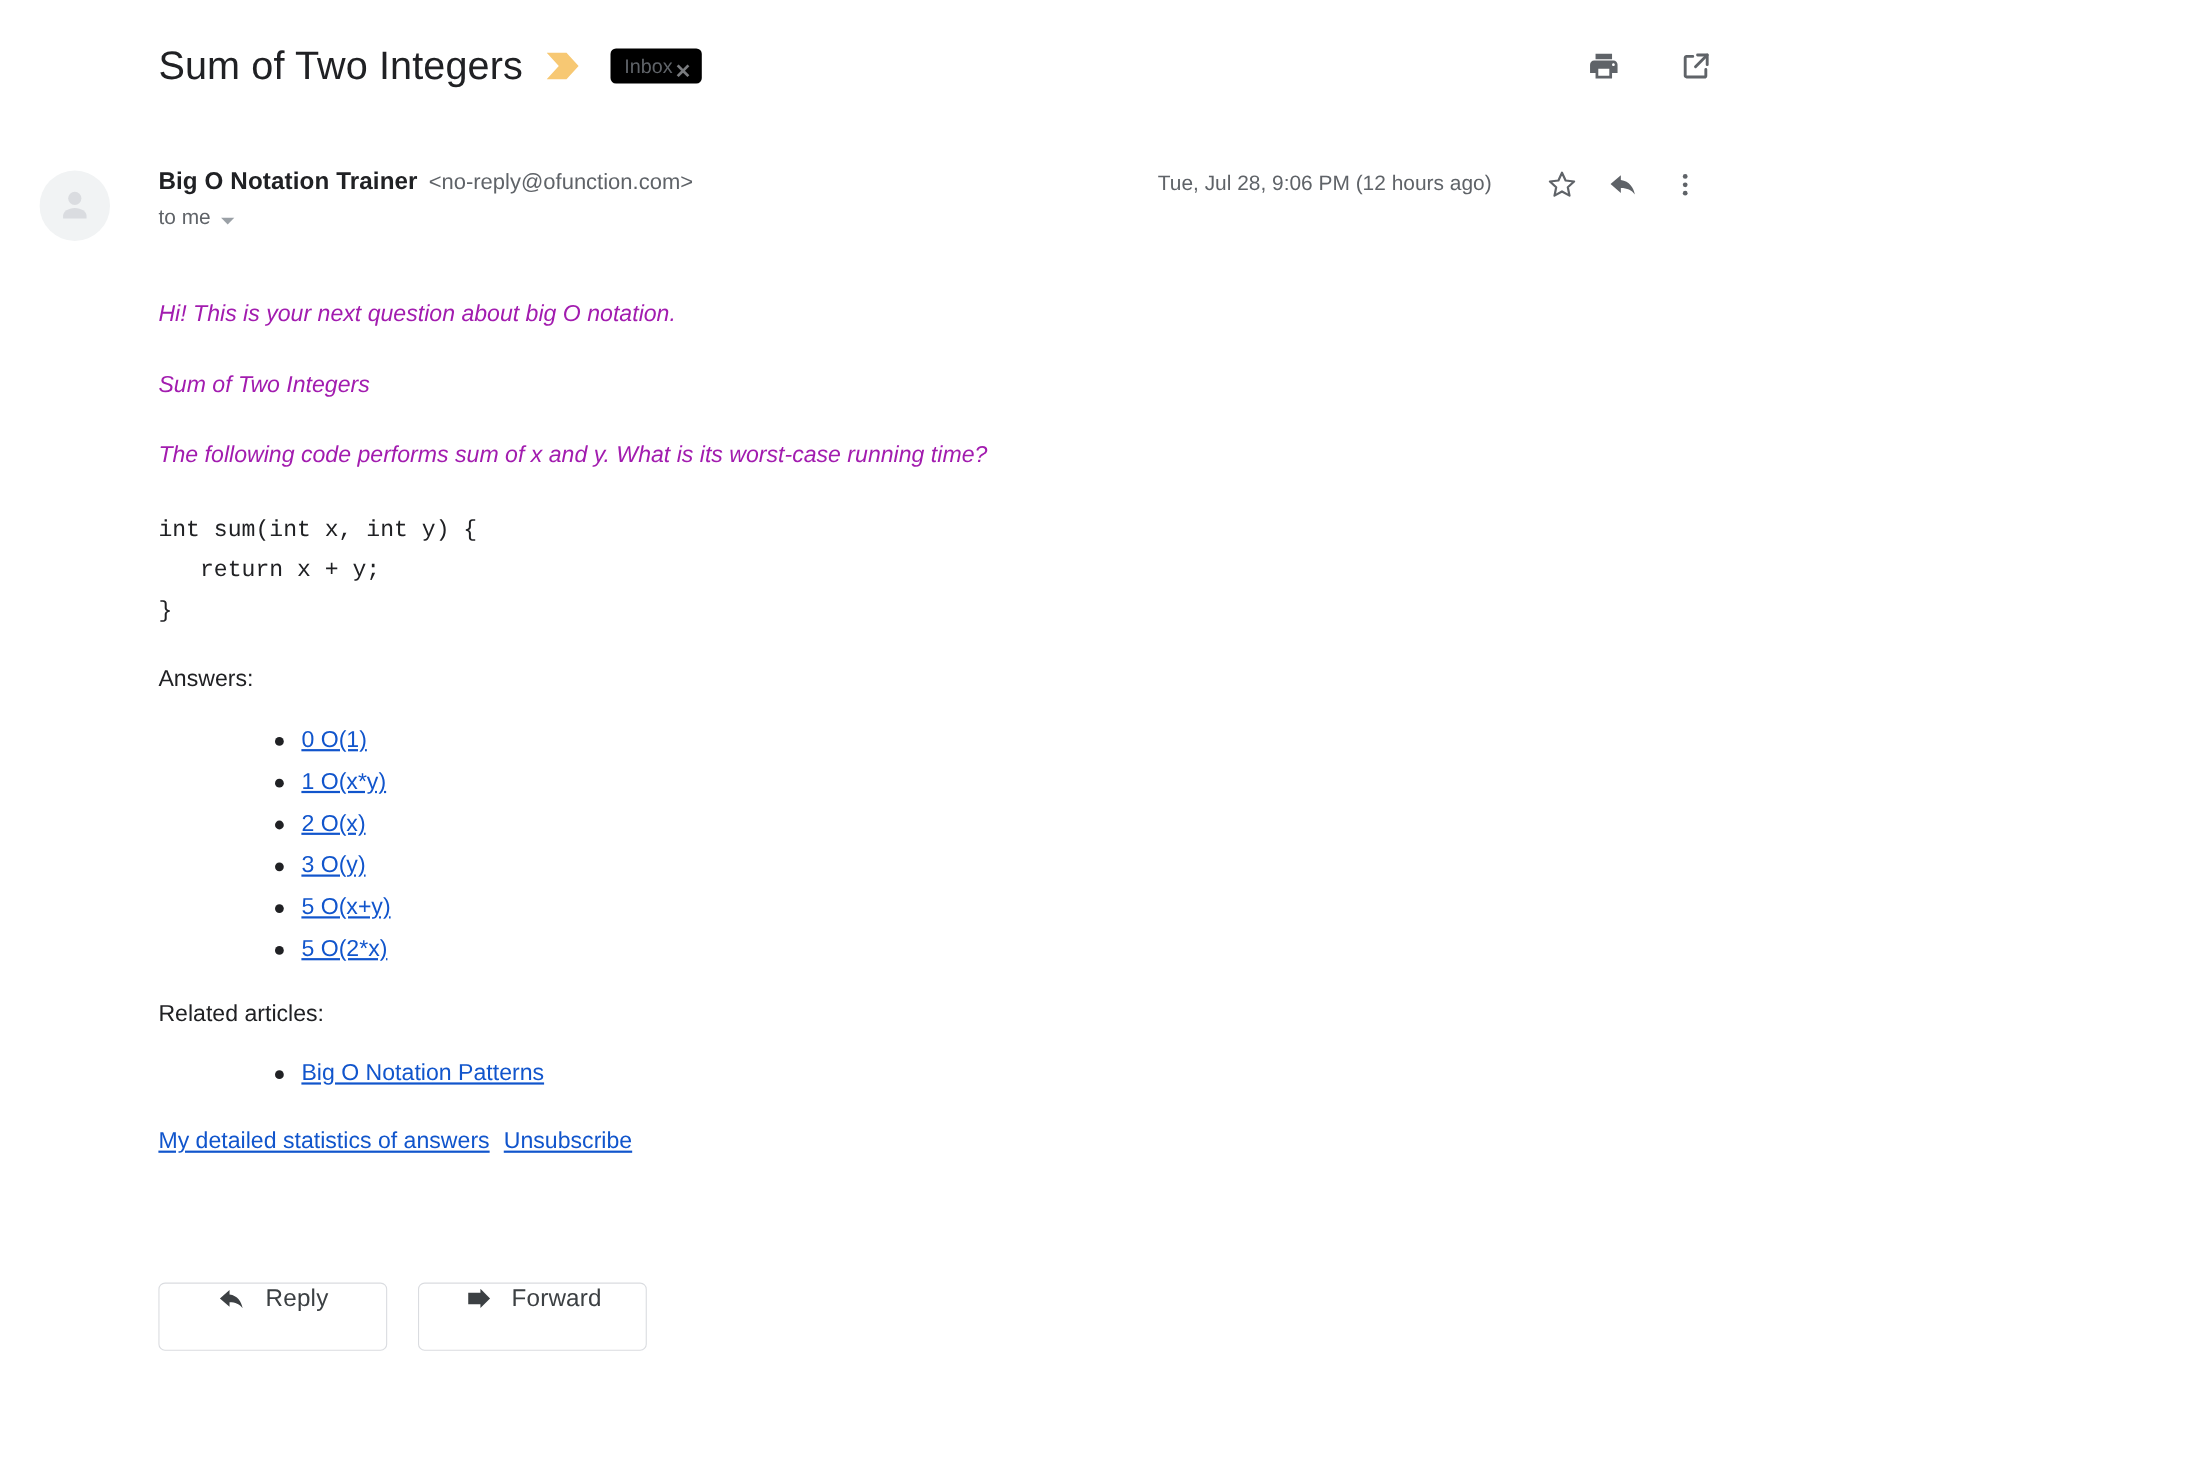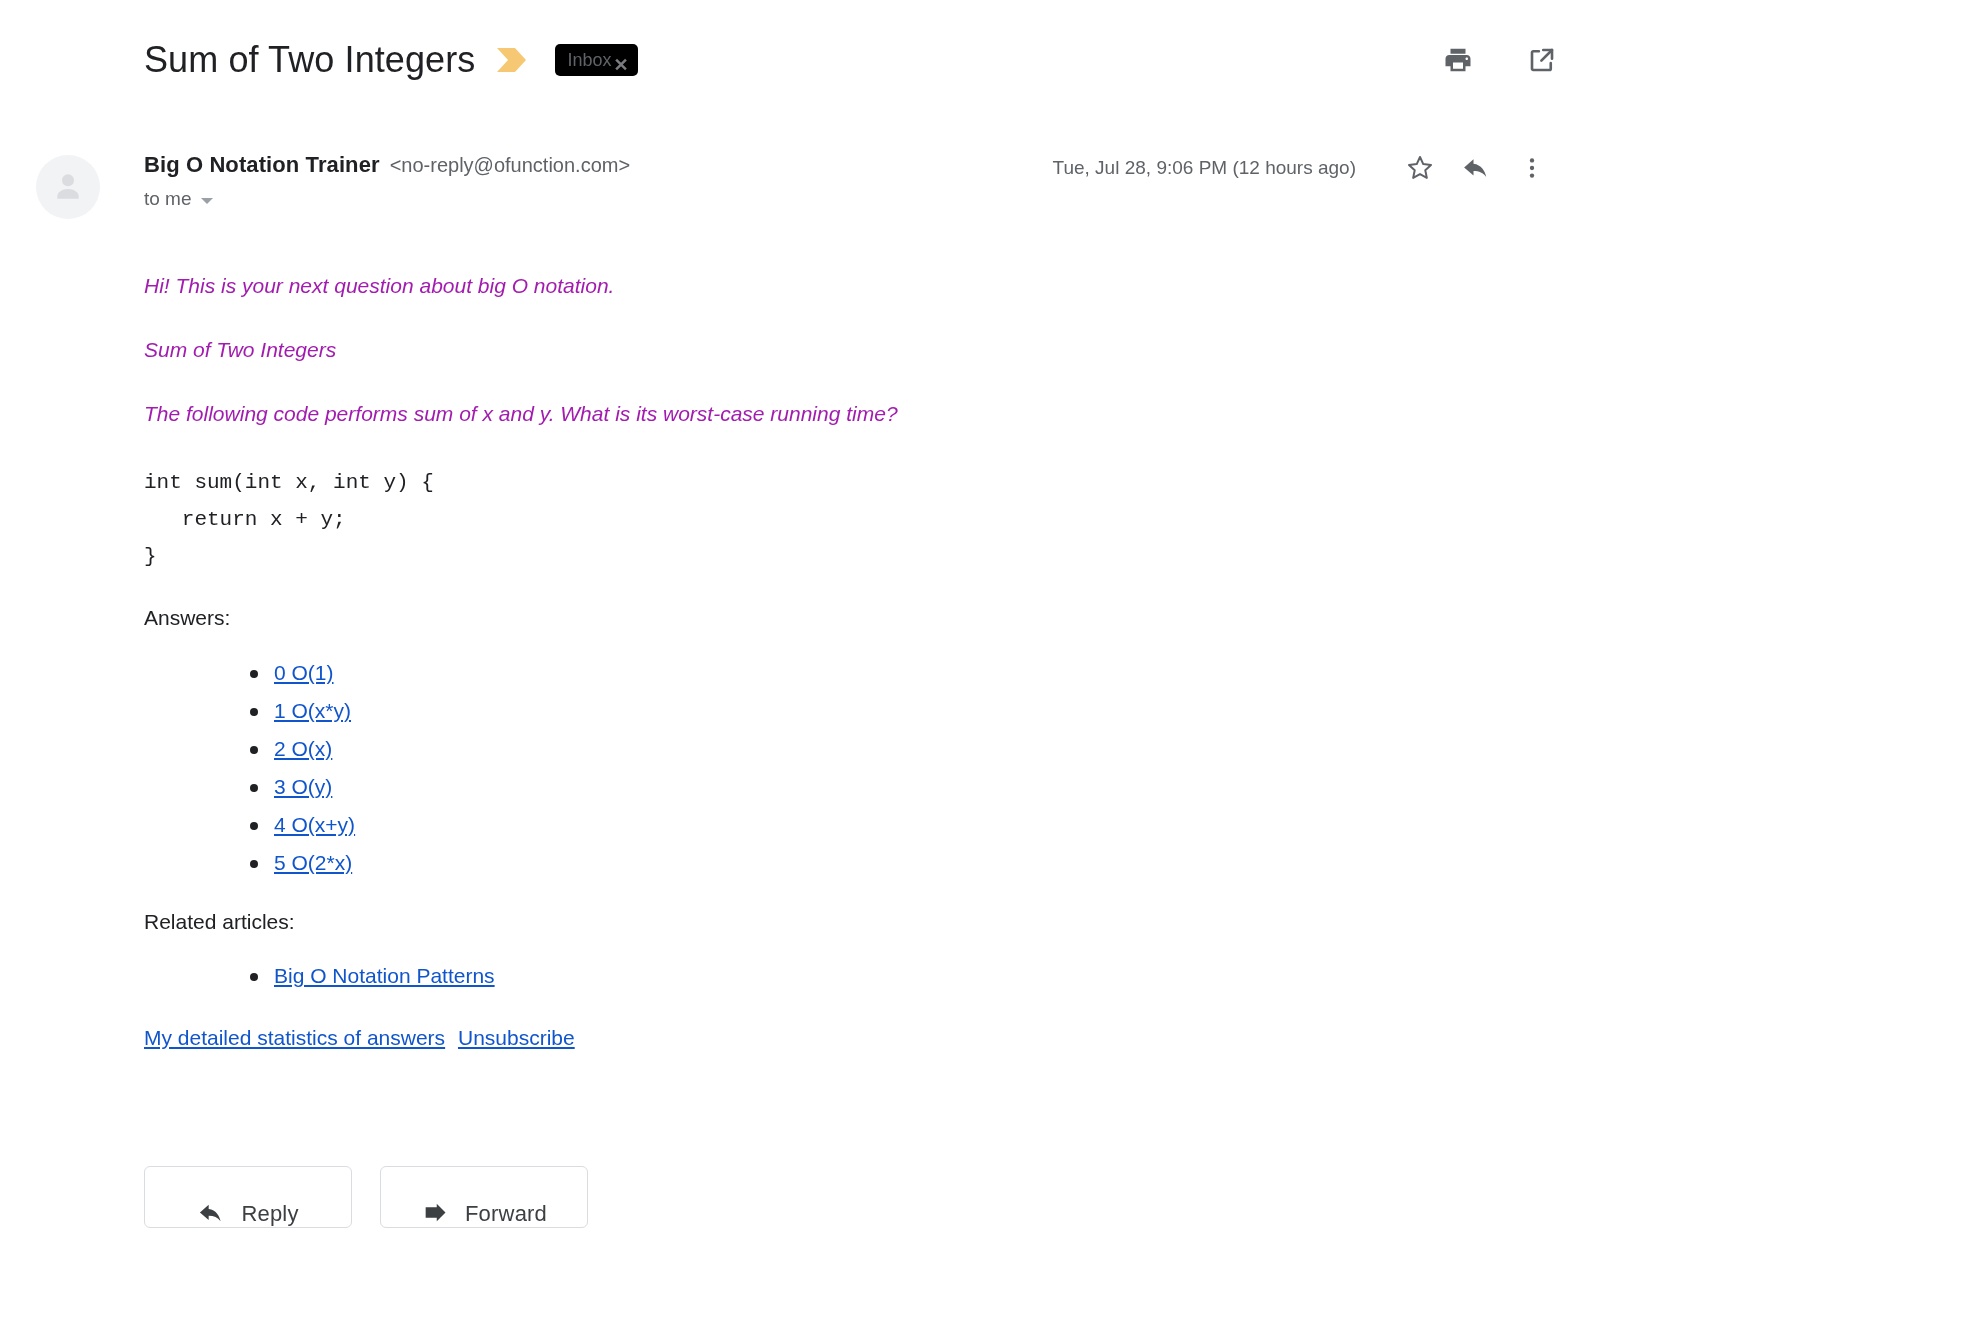--- a/index.html
+++ b/index.html
@@ -201,21 +201,21 @@
     display: flex;
     gap: 28px;
   }
   .action-btn {
     height: 62px;
     min-width: 208px;
     border: 1px solid #dadce0;
     border-radius: 6px;
     background: #fff;
     display: flex;
-    align-items: flex-end;
+    align-items: flex-start;
     justify-content: center;
     gap: 16px;
     padding: 0 30px;
     cursor: pointer;
   }
   .action-btn .label {
     font-size: 22px;
     color: #3c4043;
     letter-spacing: .2px;
   }
@@ -302,21 +302,21 @@
     <pre class="code-block">int sum(int x, int y) {
    return x + y;
 }</pre>
     <p class="list-label">Answers:</p>
 
     <ul class="answers">
       <li><a class="mail-link" href="#">0 O(1)</a></li>
       <li><a class="mail-link" href="#">1 O(x*y)</a></li>
       <li><a class="mail-link" href="#">2 O(x)</a></li>
       <li><a class="mail-link" href="#">3 O(y)</a></li>
-      <li><a class="mail-link" href="#">4 O(x+y)</a></li>
+      <li><a class="mail-link" href="#">5 O(x+y)</a></li>
       <li><a class="mail-link" href="#">5 O(2*x)</a></li>
     </ul>
 
     <p class="list-label">Related articles:</p>
 
     <ul class="articles">
       <li><a class="mail-link" href="#">Big O Notation Patterns</a></li>
     </ul>
 
     <p class="footer-links">

